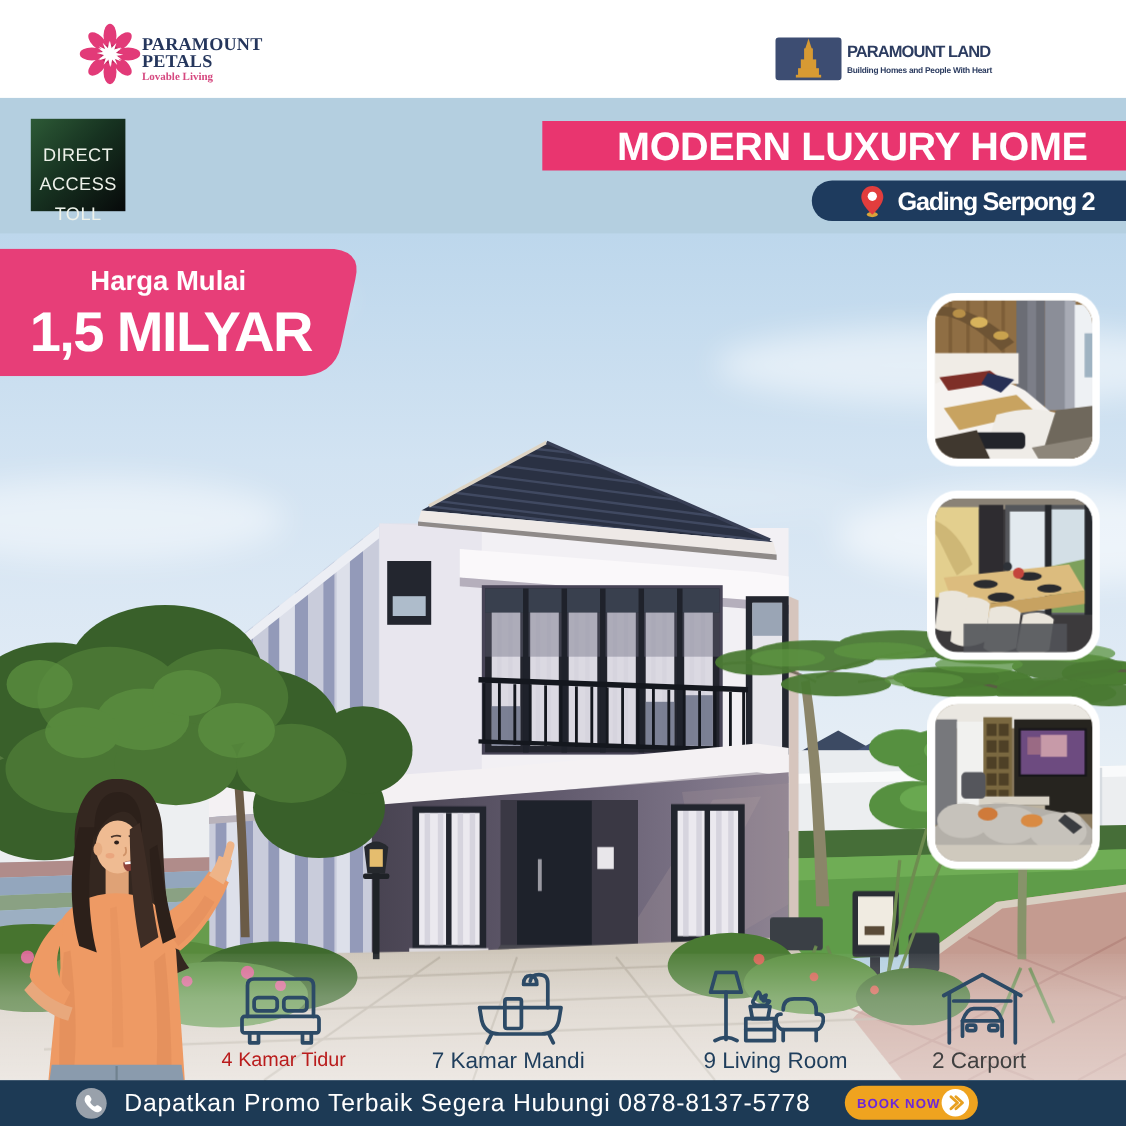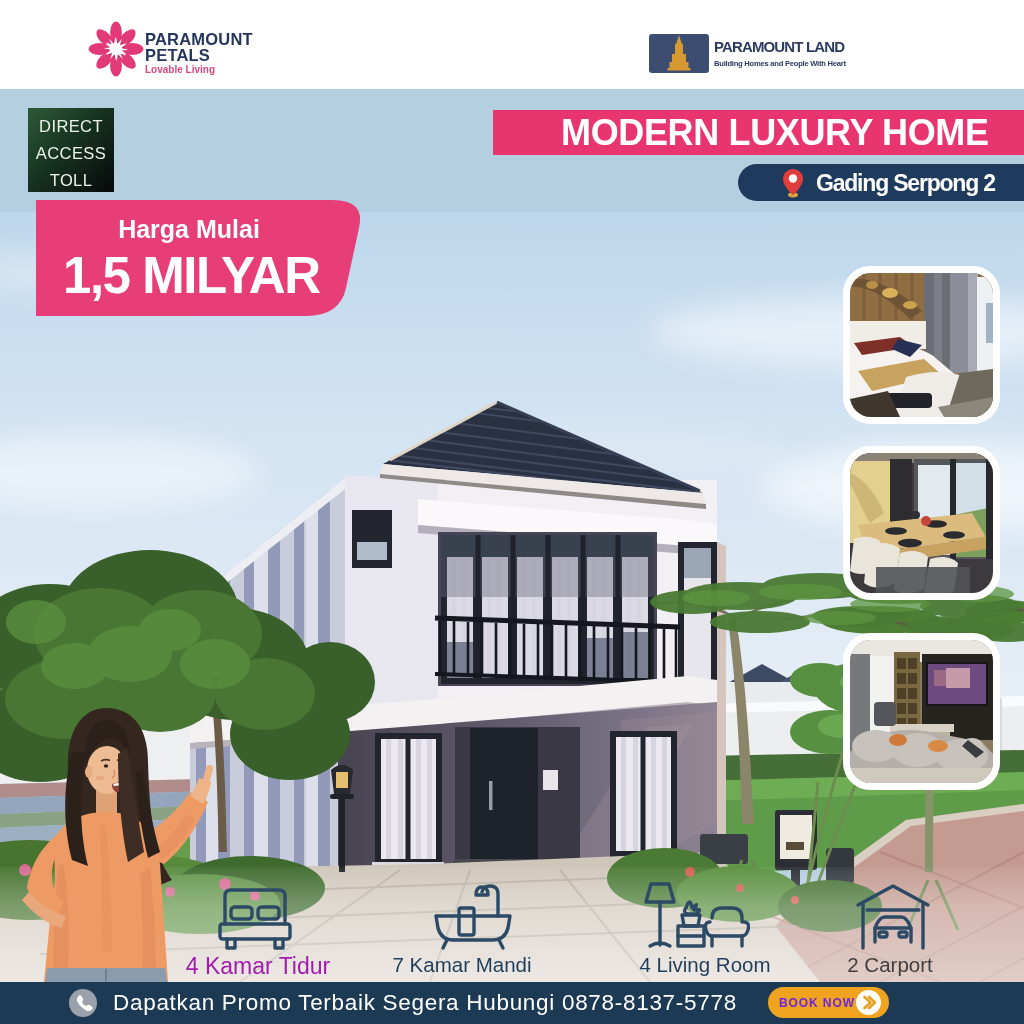--- a/index.html
+++ b/index.html
@@ -7,21 +7,21 @@
        font-family:"Liberation Sans", sans-serif;background:#b6d0e1;}
   .abs{position:absolute;}
 </style>
 </head>
 <body>
 
 <div class="abs" style="left:0;top:0;width:1024px;height:1024px;background:#b4cfe0;"></div>
 
 <div class="abs" style="left:0;top:0;width:1024px;height:89px;background:#ffffff;"></div>
 
-<div class="abs" style="left:88px;top:20px;width:230px;height:62px;">
+<div class="abs" style="left:72px;top:20px;width:230px;height:62px;font-family:Liberation Serif, serif;">
 <svg width="230" height="62" viewBox="0 0 230 62">
 
   <g transform="translate(28,29)">
     <g fill="#e23a78">
       <ellipse cx="0" cy="-16.5" rx="5.9" ry="11"></ellipse>
       <ellipse cx="0" cy="16.5" rx="5.9" ry="11"></ellipse>
       <ellipse cx="-16.5" cy="0" rx="11" ry="5.9"></ellipse>
       <ellipse cx="16.5" cy="0" rx="11" ry="5.9"></ellipse>
       <g transform="rotate(45)">
         <ellipse cx="0" cy="-16" rx="5.6" ry="10.5"></ellipse>
@@ -37,21 +37,21 @@
       <path d="M0,-11.5 L2,-3 L10.8,-5.4 L4.2,0 L10.8,5.4 L2,3 L0,11.5 L-2,3 L-10.8,5.4 L-4.2,0 L-10.8,-5.4 L-2,-3 Z" transform="rotate(60)"></path>
     </g>
   </g>
 
   <text x="57" y="25" font-size="16.5" font-weight="bold" fill="#25365c" letter-spacing="0.2">PARAMOUNT</text>
   <text x="57" y="41" font-size="16.5" font-weight="bold" fill="#25365c" letter-spacing="0.2">PETALS</text>
   <text x="57" y="53" font-size="10" font-weight="bold" fill="#d64980">Lovable Living</text>
 </svg>
 </div>
 
-<div class="abs" style="left:648px;top:32px;width:240px;height:44px;">
+<div class="abs" style="left:704px;top:32px;width:240px;height:44px;">
 <svg width="240" height="44" viewBox="0 0 240 44">
 
   <rect x="1" y="2" width="60" height="39" rx="3" fill="#3d4d72"></rect>
   <g fill="#d79a33">
     <polygon points="31,3 34.5,14 27.5,14"></polygon>
     <rect x="27" y="12" width="8" height="11"></rect>
     <rect x="24" y="22" width="14" height="9"></rect>
     <rect x="21.5" y="30" width="19" height="7"></rect>
     <rect x="19.5" y="36" width="23" height="2.5"></rect>
   </g>
@@ -511,21 +511,21 @@
     <path d="M87,540 C79,574 79,618 88,654 L72,648 C62,610 64,570 72,540 Z" fill="#2c201a"></path>
     <path d="M127,536 C134,572 138,608 144,640 L128,650 C120,612 118,570 118,542 Z" fill="#3e2d25"></path>
     <path d="M143,556 C148,588 153,616 160,640 L148,646 C141,618 137,588 136,560 Z" fill="#2c201a"></path>
 
     <polygon points="47,756 165,756 167,770 45,770" fill="#8a9bad"></polygon>
     <line x1="106" y1="757" x2="106" y2="770" stroke="#70828f" stroke-width="2"></line>
   </g>
 </svg>
 </div>
 
-<div class="abs" style="left:28px;top:108px;width:86px;height:84px;background:linear-gradient(135deg,#2d5a36 0%,#173321 45%,#07090a 100%);color:#eef2ea;font-size:16.5px;line-height:27px;text-align:center;padding-top:5px;box-sizing:border-box;letter-spacing:0.4px;">DIRECT<br>ACCESS<br>TOLL</div>
+<div class="abs" style="left:28px;top:108px;width:86px;height:84px;background:linear-gradient(135deg,#2d5a36 0%,#173321 45%,#07090a 100%);color:#eef2ea;font-size:16.5px;line-height:27px;text-align:center;padding-top:20px;box-sizing:border-box;letter-spacing:0.4px;">DIRECT<br>ACCESS<br>TOLL</div>
 
 <div class="abs" style="left:493px;top:110px;width:531px;height:45px;background:#e9356f;"></div>
 <div class="abs" style="left:493px;top:110px;width:531px;height:46px;">
 <svg width="531" height="45" viewBox="0 0 531 45">
   <text x="282" y="35" text-anchor="middle" font-size="36" font-weight="bold" fill="#ffffff" textLength="428">MODERN LUXURY HOME</text>
 </svg>
 </div>
 
 <div class="abs" style="left:738px;top:164px;width:286px;height:37px;background:#1e3b5e;border-radius:19px 0 0 19px;"></div>
 <div class="abs" style="left:781px;top:167px;width:25px;height:31px;">
@@ -534,21 +534,21 @@
   <path d="M12,2 C17.5,2 22,6.4 22,12 C22,19.5 12,28 12,28 C12,28 2,19.5 2,12 C2,6.4 6.5,2 12,2 Z" fill="#e23d3d"></path>
   <circle cx="12" cy="11.5" r="4.2" fill="#ffffff"></circle>
 </svg>
 </div>
 <div class="abs" style="left:738px;top:164px;width:286px;height:37px;">
 <svg width="286" height="37" viewBox="0 0 286 37">
   <text x="78" y="27" font-size="23" font-weight="bold" fill="#ffffff" textLength="180">Gading Serpong 2</text>
 </svg>
 </div>
 
-<div class="abs" style="left:0;top:200px;width:340px;height:116px;padding-left:36px;">
+<div class="abs" style="left:0;top:226px;width:340px;height:116px;">
 <svg width="340" height="116" viewBox="0 0 340 116">
   <path d="M0,0 L296,0 Q330,0 323,28 L310,88 Q304,116 270,116 L0,116 Z" fill="#e73e78"></path>
   <text x="153" y="38" text-anchor="middle" font-size="25" font-weight="bold" fill="#ffffff">Harga Mulai</text>
   <text x="156" y="93" text-anchor="middle" font-size="51" font-weight="bold" fill="#ffffff" textLength="258">1,5 MILYAR</text>
 </svg>
 </div>
 
 <div class="abs" style="left:843px;top:266px;width:157px;height:158px;background:#ffffff;border-radius:27px;"></div>
 <div class="abs" style="left:850px;top:273px;width:143px;height:144px;border-radius:21px;overflow:hidden;">
 <svg width="143" height="144" viewBox="0 0 143 144">
@@ -663,21 +663,21 @@
 <svg width="74" height="62" viewBox="0 0 74 62" fill="none" stroke="#2c4a66" stroke-width="3.4" stroke-linecap="round" stroke-linejoin="round">
   <path d="M7,36 L7,8 Q7,2 13,2 L61,2 Q67,2 67,8 L67,36"></path>
   <rect x="13" y="19" width="21" height="12" rx="3.5"></rect>
   <rect x="40" y="19" width="21" height="12" rx="3.5"></rect>
   <rect x="2" y="36" width="70" height="15" rx="2.5"></rect>
   <path d="M9,51 L9,60 L17,60 L17,51"></path>
   <path d="M57,51 L57,60 L65,60 L65,51"></path>
 </svg>
 </div>
 
-<div class="abs" style="left:130px;top:953px;width:256px;text-align:center;color:#a21caf;font-size:23px;">4 Kamar Tidur</div>
+<div class="abs" style="left:130px;top:953px;width:256px;text-align:center;color:#b91c1c;font-size:18px;">4 Kamar Tidur</div>
 
 <div class="abs" style="left:432px;top:882px;width:82px;height:70px;">
 <svg width="82" height="70" viewBox="0 0 82 70" fill="none" stroke="#2c4a66" stroke-width="3.4" stroke-linecap="round" stroke-linejoin="round">
   <path d="M66,34 L66,12 Q66,4 58,4 Q51,4 50,10"></path>
   <path d="M44,13 Q44,5 50,5 Q56,5 56,13 Z"></path>
   <path d="M4,34 L78,34 L76,46 Q73,58 60,58 L22,58 Q9,58 6,46 Z"></path>
   <rect x="27" y="26" width="15" height="27" rx="2"></rect>
   <line x1="15" y1="58" x2="11" y2="66"></line>
   <line x1="67" y1="58" x2="71" y2="66"></line>
 </svg>
@@ -694,21 +694,21 @@
   <path d="M40,33 L58,33 L56,44 L42,44 Z"></path>
   <rect x="36" y="44" width="26" height="20"></rect>
   <line x1="36" y1="54" x2="62" y2="54"></line>
   <path d="M70,36 Q70,26 80,26 L90,26 Q100,26 100,36 L100,40"></path>
   <path d="M68,40 Q62,40 64,48 Q66,54 70,54 L100,54 Q104,54 106,48 Q108,40 102,40"></path>
   <line x1="70" y1="54" x2="70" y2="64"></line>
   <line x1="100" y1="54" x2="100" y2="64"></line>
 </svg>
 </div>
 
-<div class="abs" style="left:577px;top:953px;width:256px;text-align:center;color:#1f3e5c;font-size:20.5px;">4 Living Room</div>
+<div class="abs" style="left:577px;top:953px;width:256px;text-align:center;color:#1f3e5c;font-size:20.5px;">9 Living Room</div>
 
 <div class="abs" style="left:854px;top:882px;width:78px;height:70px;">
 <svg width="78" height="70" viewBox="0 0 78 70" fill="none" stroke="#2c4a66" stroke-width="3.4" stroke-linecap="round" stroke-linejoin="round">
   <path d="M4,23 L39,4 L74,23"></path>
   <path d="M9,21 L9,66"></path>
   <path d="M69,21 L69,66"></path>
   <line x1="13" y1="28" x2="65" y2="28"></line>
   <path d="M21,60 L21,46 Q25,35 31,35 L47,35 Q53,35 57,46 L57,60"></path>
   <line x1="21" y1="46" x2="57" y2="46"></line>
   <rect x="25" y="50" width="8" height="5" rx="2"></rect>

